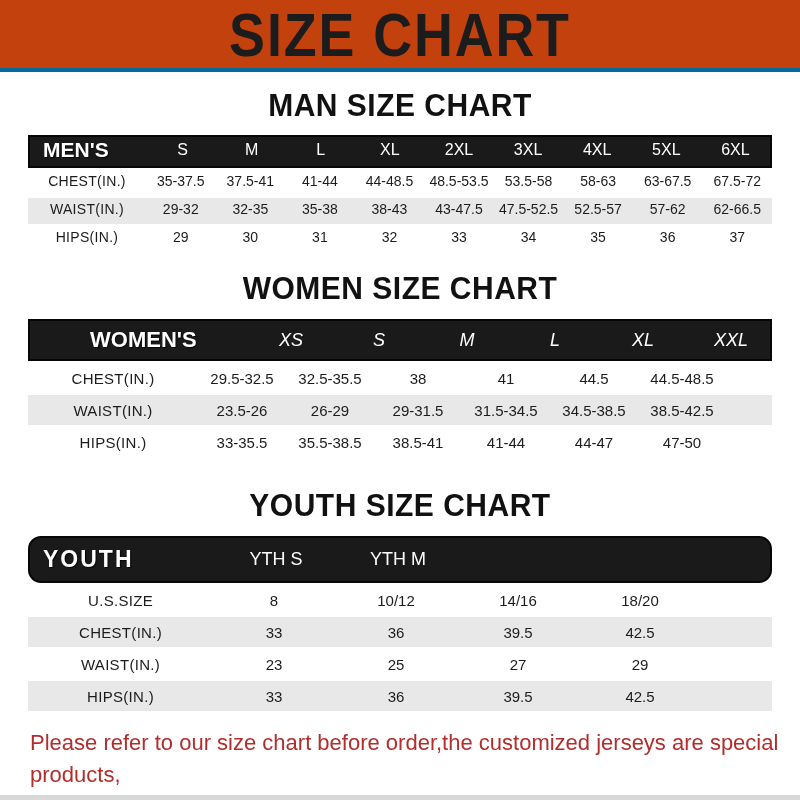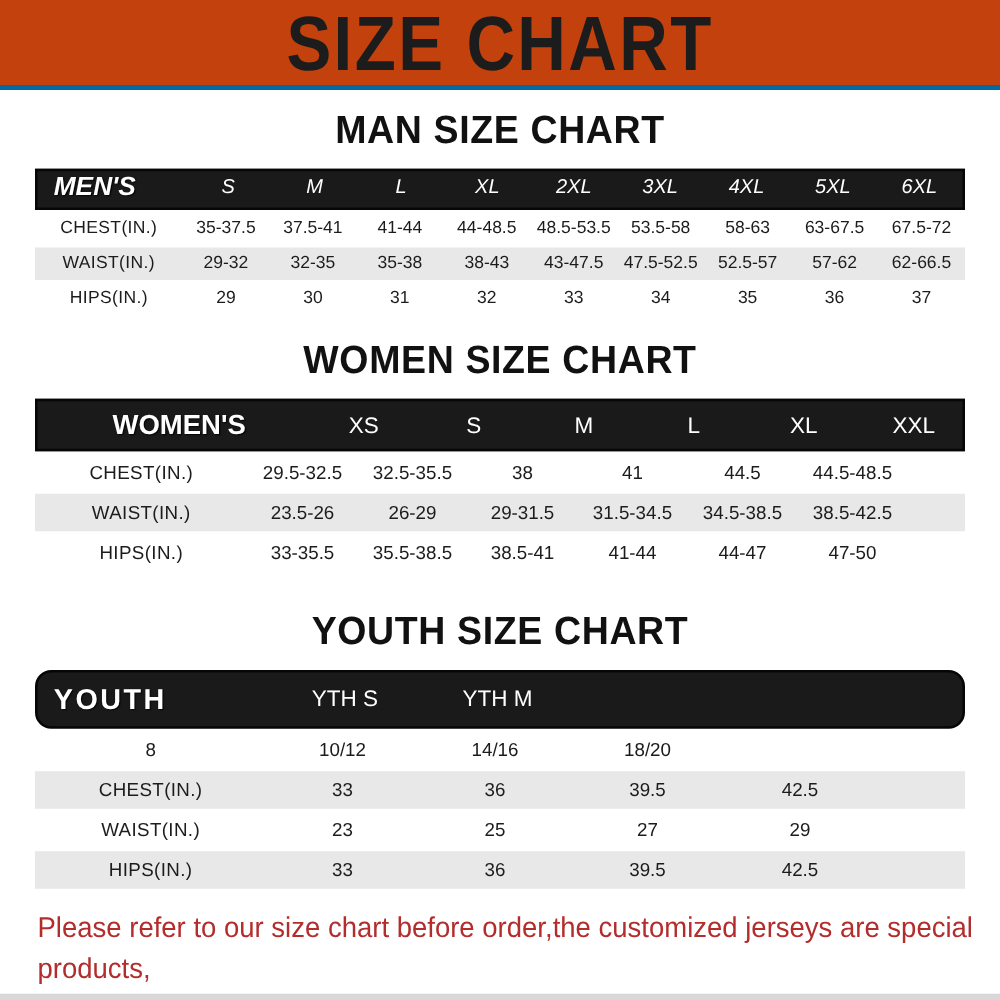--- a/index.html
+++ b/index.html
@@ -47,41 +47,41 @@
   
   .size-table { margin-top: 13px; width: 100%; }
 
   .thead {
     background: #1a1a1a;
     border: 2px solid #060606;
     color: #ffffff;
     display: grid;
     align-items: center;
   }
-  .sec-men   .thead { height: 33px; grid-template-columns: 118px repeat(9, 1fr); font-style: italic; }
+  .sec-men   .thead { height: 33px; grid-template-columns: 118px repeat(9, 1fr); }
   .sec-women .thead { height: 42px; grid-template-columns: 170px repeat(6, 88px) 1fr; padding-left: 47px; }
   .sec-youth .thead { height: 47px; grid-template-columns: 185px repeat(4, 122px) 1fr; border-radius: 13px; }
 
   .thead .tbl-label {
     font-weight: 700;
     padding-left: 13px;
     text-shadow: 1px 1px 1px rgba(0,0,0,0.8);
     white-space: nowrap;
   }
   .sec-men   .tbl-label { font-size: 21px; }
   .sec-women .tbl-label { font-size: 22px; }
   .sec-youth .tbl-label { font-size: 23px; letter-spacing: 2px; }
 
   .thead .col-head {
     text-align: center;
     font-weight: 400;
     white-space: nowrap;
   }
   .sec-men   .col-head { font-size: 16px; }
-  .sec-women .col-head { font-size: 18px; }
+  .sec-women .col-head { font-size: 18px; font-style: italic; }
   .sec-youth .col-head { font-size: 18px; }
 
   .trow {
     display: grid;
     align-items: center;
     margin-top: 2px;
     color: #1c1c1c;
   }
   .sec-men   .trow { height: 26px; grid-template-columns: 118px repeat(9, 1fr); font-size: 14px; }
   .sec-women .trow { height: 30px; grid-template-columns: 170px repeat(6, 88px) 1fr; font-size: 15px; }
@@ -224,20 +224,21 @@
       <section class="size-section sec-youth">
         <h2 class="section-heading">YOUTH SIZE CHART</h2>
         <div class="size-table">
           <div class="thead">
             <div class="tbl-label">YOUTH</div>
             <div class="col-head">YTH S</div>
             <div class="col-head">YTH M</div>
             <div class="col-head spacer"></div>
           </div>
           <div class="trow">
+            <div class="row-label">U.S.SIZE</div>
             <div class="cell">8</div>
             <div class="cell">10/12</div>
             <div class="cell">14/16</div>
             <div class="cell">18/20</div>
             <div class="cell spacer"></div>
           </div>
           <div class="trow">
             <div class="row-label">CHEST(IN.)</div>
             <div class="cell">33</div>
             <div class="cell">36</div>

